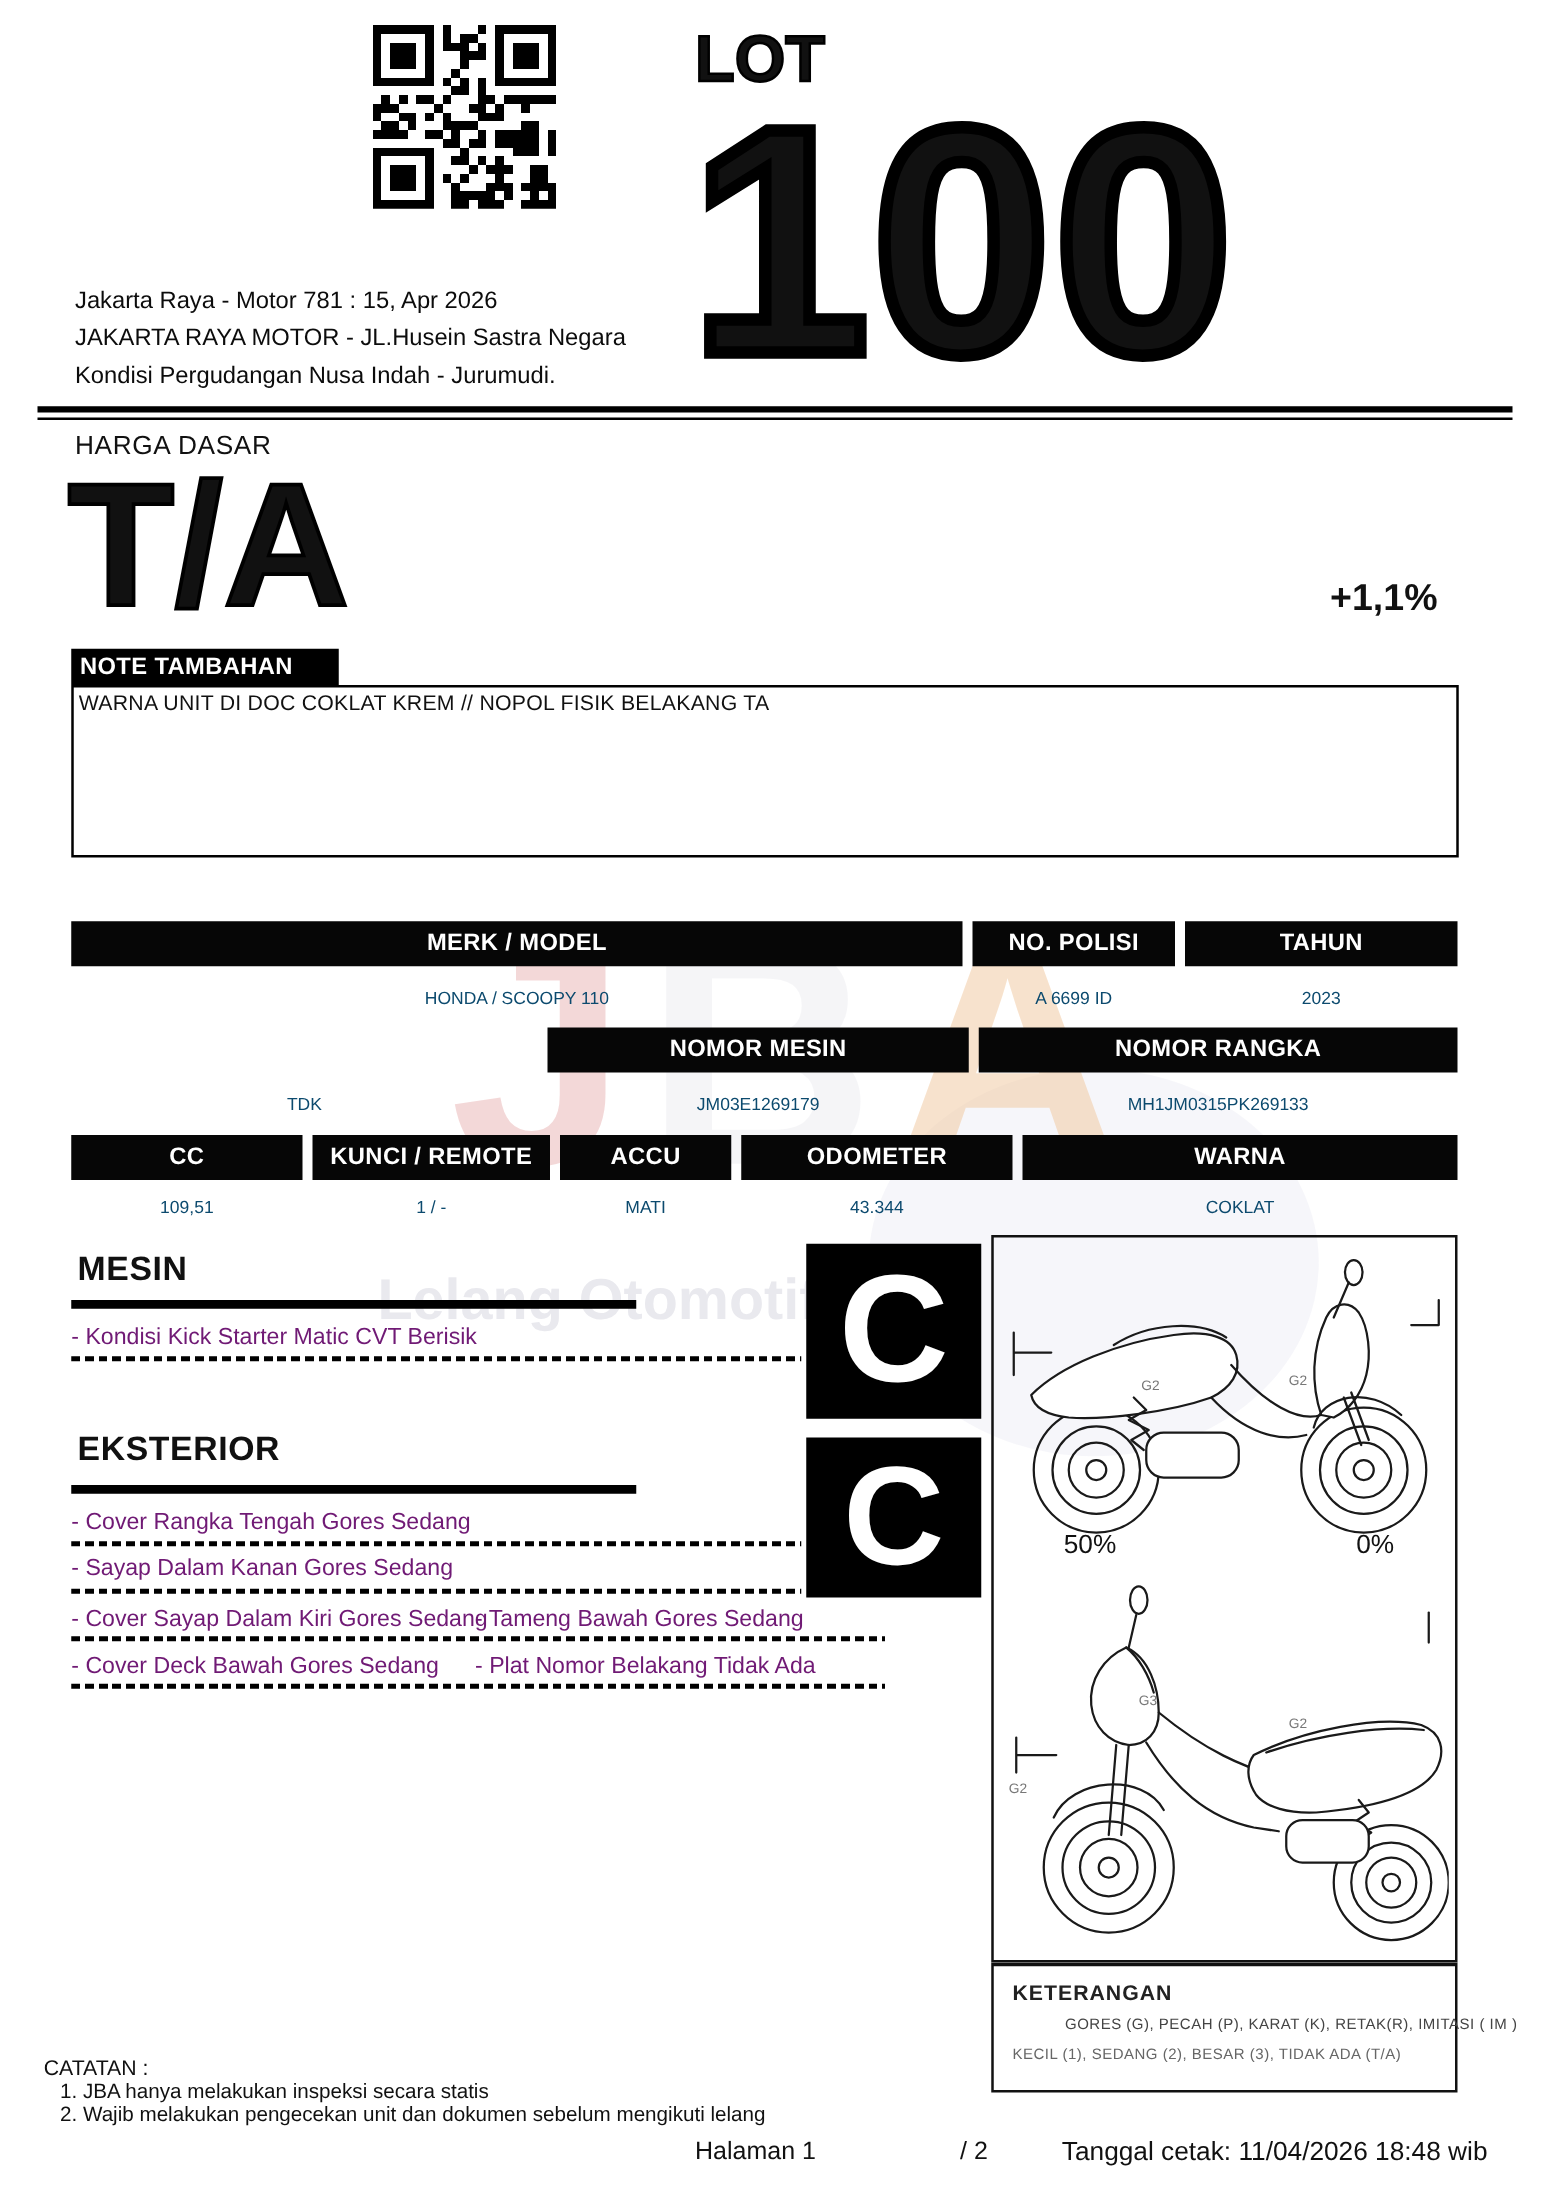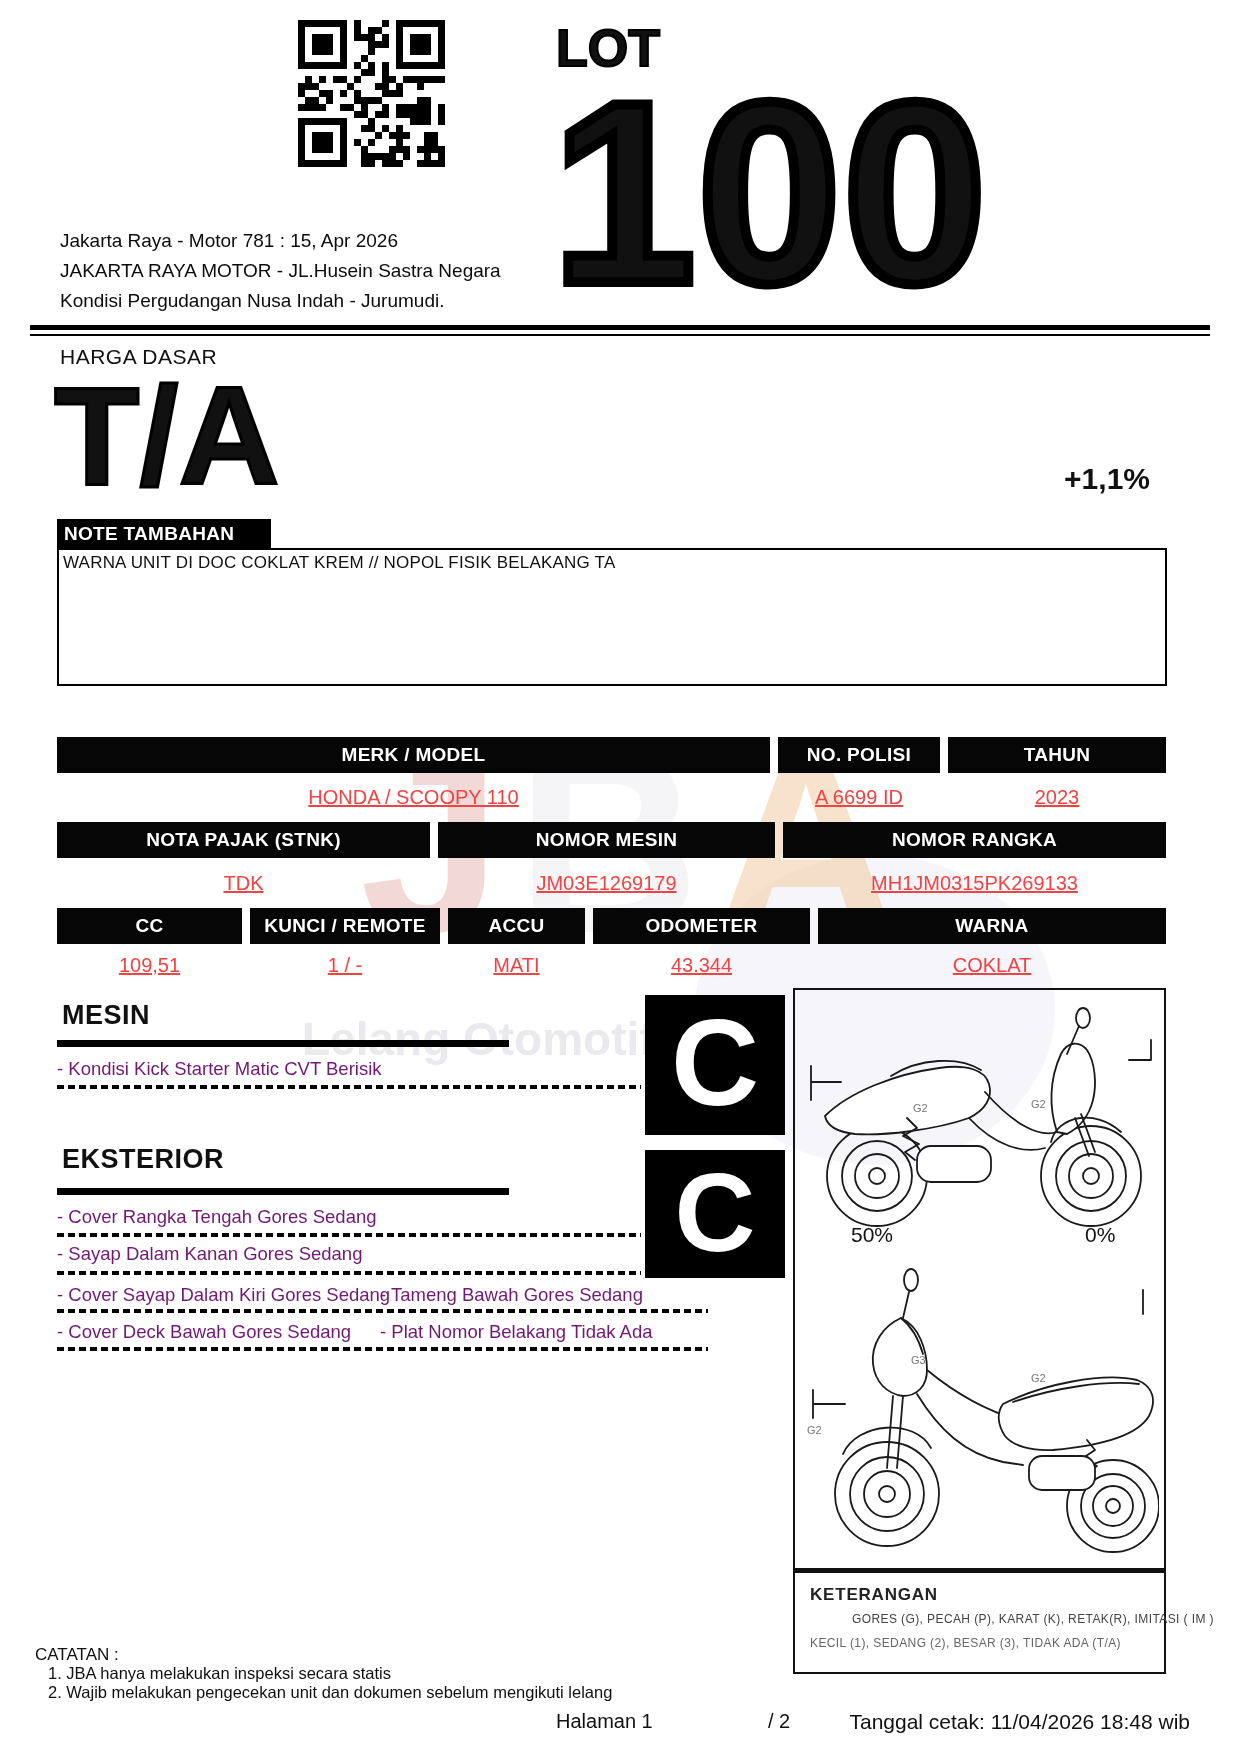--- a/index.html
+++ b/index.html
@@ -19,21 +19,21 @@
   .addr{font-size:19px;line-height:30px;color:#0c0c0c;}
   .rule{background:#000;}
   .price-label{font-size:21px;letter-spacing:.5px;}
   .price-value{font-size:140px;font-weight:bold;line-height:1;-webkit-text-stroke:3px #000;}
   .price-inc{font-size:30px;font-weight:bold;text-align:right;}
   .note-label{background:#000;color:#fff;font-size:19px;font-weight:bold;display:flex;align-items:center;padding-left:7px;letter-spacing:.3px;}
   .note-box{border:2px solid #000;background:transparent;}
   .note-text{font-size:17px;letter-spacing:.2px;}
   
   .th{background:#060606;color:#fff;font-weight:bold;font-size:19px;display:flex;align-items:center;justify-content:center;letter-spacing:.3px;}
-  .tdv{font-size:20px;color:#ef4444;display:flex;align-items:center;justify-content:center;text-decoration:underline;}
+  .tdv{font-size:14px;color:#0c4a6e;display:flex;align-items:center;justify-content:center;}
   
   .sec-title{font-size:27px;font-weight:bold;letter-spacing:.5px;}
   .bar{background:#000;height:7px;}
   .item{font-size:18.5px;color:#701a75;white-space:nowrap;}
   .dot{height:4px;background-image:repeating-linear-gradient(90deg,#000 0 7px,transparent 7px 11px);}
   .grade-box{background:#000;color:#fff;display:flex;align-items:center;justify-content:center;font-weight:bold;}
   .grade-box span{transform:translateY(-2px);}
   
   .diag-box{border:2px solid #111;background:transparent;}
   .ket-box{border:2px solid #111;border-top-width:3px;background:#fff;}
@@ -312,21 +312,20 @@
   <div class="abs z1 note-box" style="left:57px;top:548px;width:1110px;height:138px;"></div>
   <div class="abs z1 note-text" style="left:63px;top:553px;">WARNA UNIT DI DOC COKLAT KREM // NOPOL FISIK BELAKANG TA</div>
 
   <div class="abs z1 th" style="left:57px;top:737px;width:713px;height:36px;">MERK / MODEL</div>
   <div class="abs z1 th" style="left:778px;top:737px;width:162px;height:36px;">NO. POLISI</div>
   <div class="abs z1 th" style="left:948px;top:737px;width:218px;height:36px;">TAHUN</div>
   <div class="abs z1 tdv" style="left:57px;top:773px;width:713px;height:49px;">HONDA / SCOOPY 110</div>
   <div class="abs z1 tdv" style="left:778px;top:773px;width:162px;height:49px;">A 6699 ID</div>
   <div class="abs z1 tdv" style="left:948px;top:773px;width:218px;height:49px;">2023</div>
 
-  <div class="abs z1 th" style="left:57px;top:822px;width:373px;height:36px;">NOTA PAJAK (STNK)</div>
   <div class="abs z1 th" style="left:438px;top:822px;width:337px;height:36px;">NOMOR MESIN</div>
   <div class="abs z1 th" style="left:783px;top:822px;width:383px;height:36px;">NOMOR RANGKA</div>
   <div class="abs z1 tdv" style="left:57px;top:858px;width:373px;height:50px;">TDK</div>
   <div class="abs z1 tdv" style="left:438px;top:858px;width:337px;height:50px;">JM03E1269179</div>
   <div class="abs z1 tdv" style="left:783px;top:858px;width:383px;height:50px;">MH1JM0315PK269133</div>
 
   <div class="abs z1 th" style="left:57px;top:908px;width:185px;height:36px;">CC</div>
   <div class="abs z1 th" style="left:250px;top:908px;width:190px;height:36px;">KUNCI / REMOTE</div>
   <div class="abs z1 th" style="left:448px;top:908px;width:137px;height:36px;">ACCU</div>
   <div class="abs z1 th" style="left:593px;top:908px;width:217px;height:36px;">ODOMETER</div>

